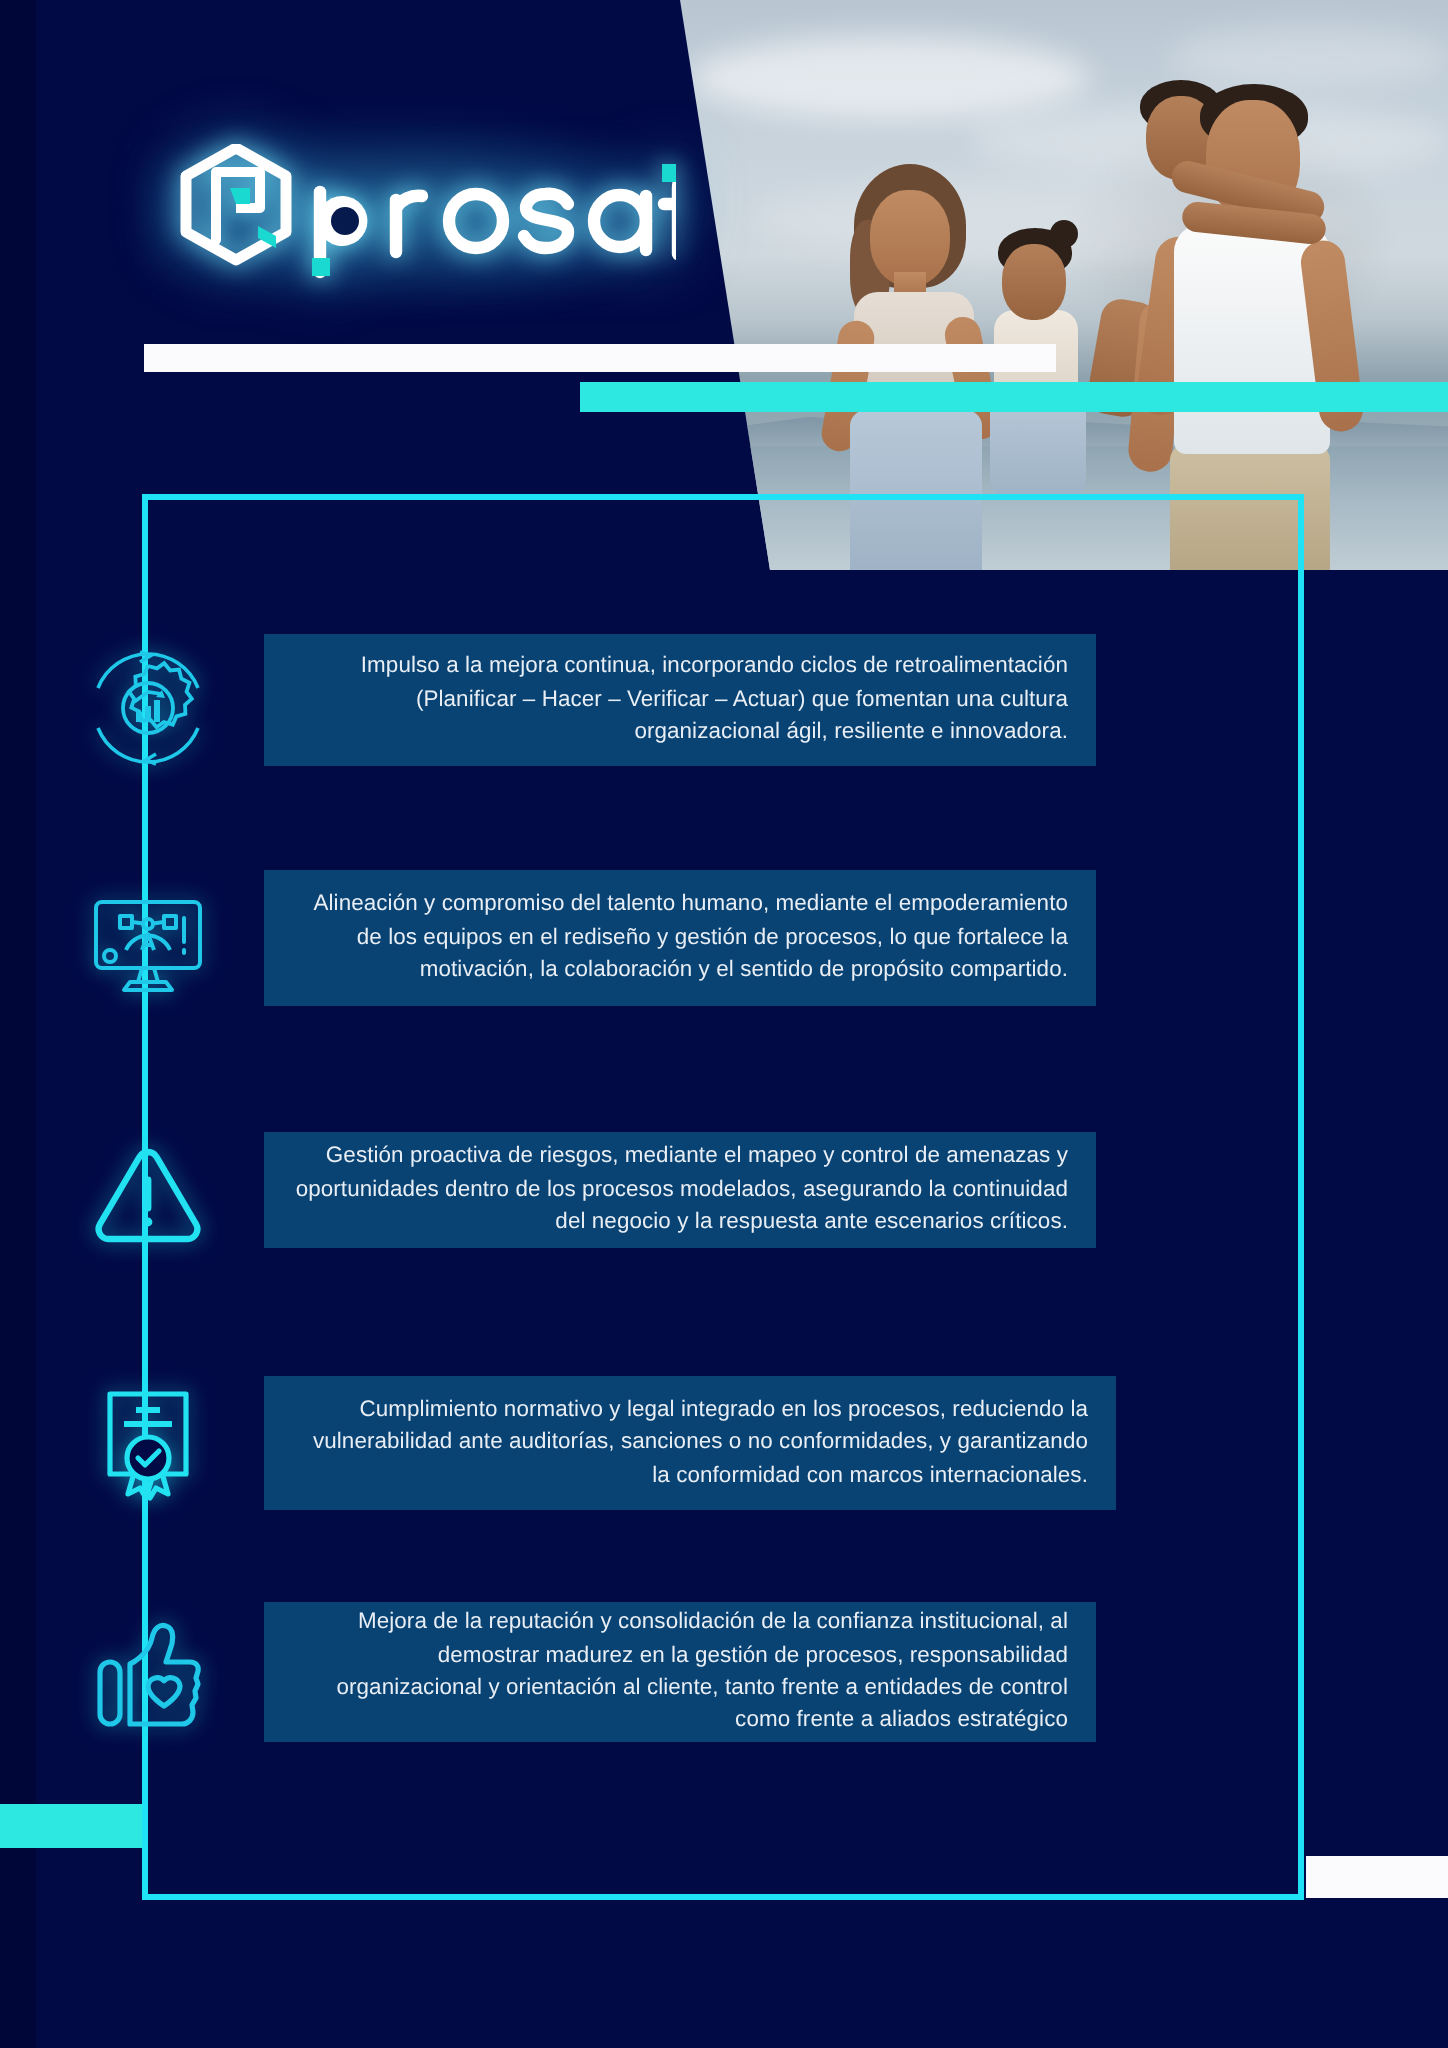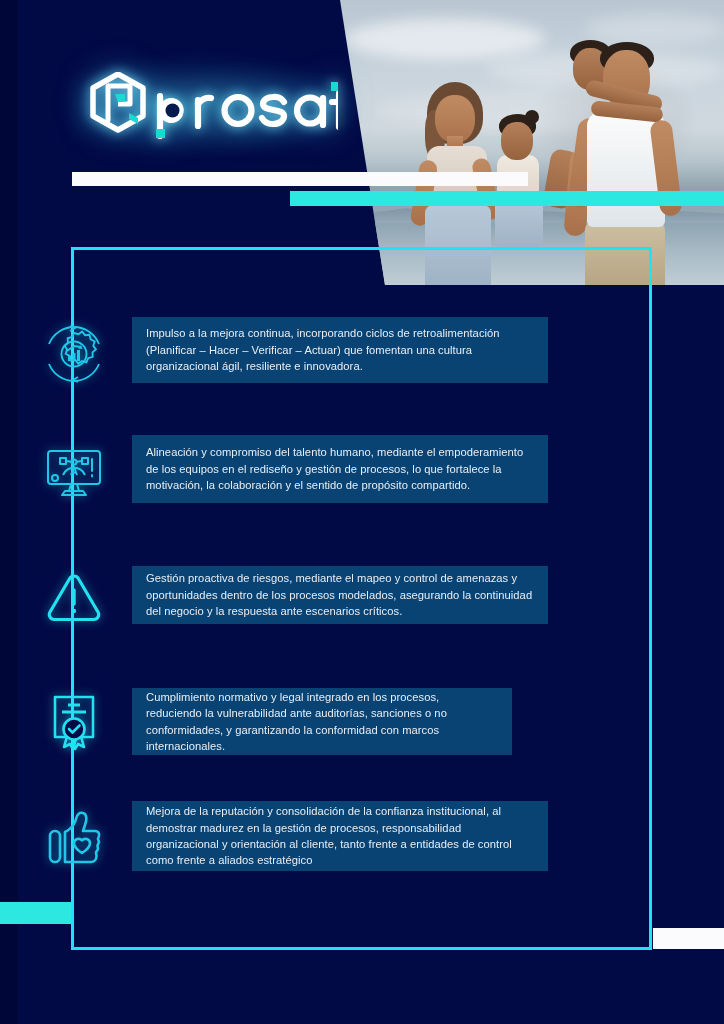--- a/index.html
+++ b/index.html
@@ -100,28 +100,28 @@
   .bar-cyan-left-bottom{position:absolute;left:0px;top:902px;width:72px;height:22px;background:#2ce8e0;}
   .bar-white-bottom{position:absolute;left:653px;top:928px;width:71px;height:21px;background:#fbfbfd;}
 
   
   .frame{position:absolute;left:71px;top:247px;width:581px;height:703px;
     border:3px solid #1fe3f5;box-sizing:border-box;}
   .row{position:absolute;left:0;width:581px;display:flex;align-items:center;}
   .row-icon{position:absolute;width:72px;height:72px;display:flex;align-items:center;justify-content:center;}
   .row-icon svg{filter:drop-shadow(0 0 5px rgba(34,226,242,.55));}
   .row-text{position:absolute;background:#084374;color:#e9eef4;
-    font-size:11.2px;line-height:16.4px;text-align:left;
+    font-size:11.2px;line-height:16.4px;text-align:right;
     display:flex;align-items:center;justify-content:center;
     padding:25px 14px;box-sizing:border-box;letter-spacing:.05px;}
 
   .r1 .row-icon{left:38px;top:318px;}  .r1 .row-text{left:132px;top:317px;width:416px;height:66px;}
   .r2 .row-icon{left:38px;top:438px;}  .r2 .row-text{left:132px;top:435px;width:416px;height:68px;}
   .r3 .row-icon{left:38px;top:562px;}  .r3 .row-text{left:132px;top:566px;width:416px;height:58px;}
-  .r4 .row-icon{left:38px;top:686px;}  .r4 .row-text{left:132px;top:688px;width:380px;height:67px;}
+  .r4 .row-icon{left:38px;top:686px;}  .r4 .row-text{left:132px;top:688px;width:426px;height:67px;}
   .r5 .row-icon{left:38px;top:802px;}  .r5 .row-text{left:132px;top:801px;width:416px;height:70px;}
 </style>
 </head>
 <body>
 
 <div class="stage">
 
   <div class="bg-navy"></div>
   <div class="bg-panel"></div>
 

